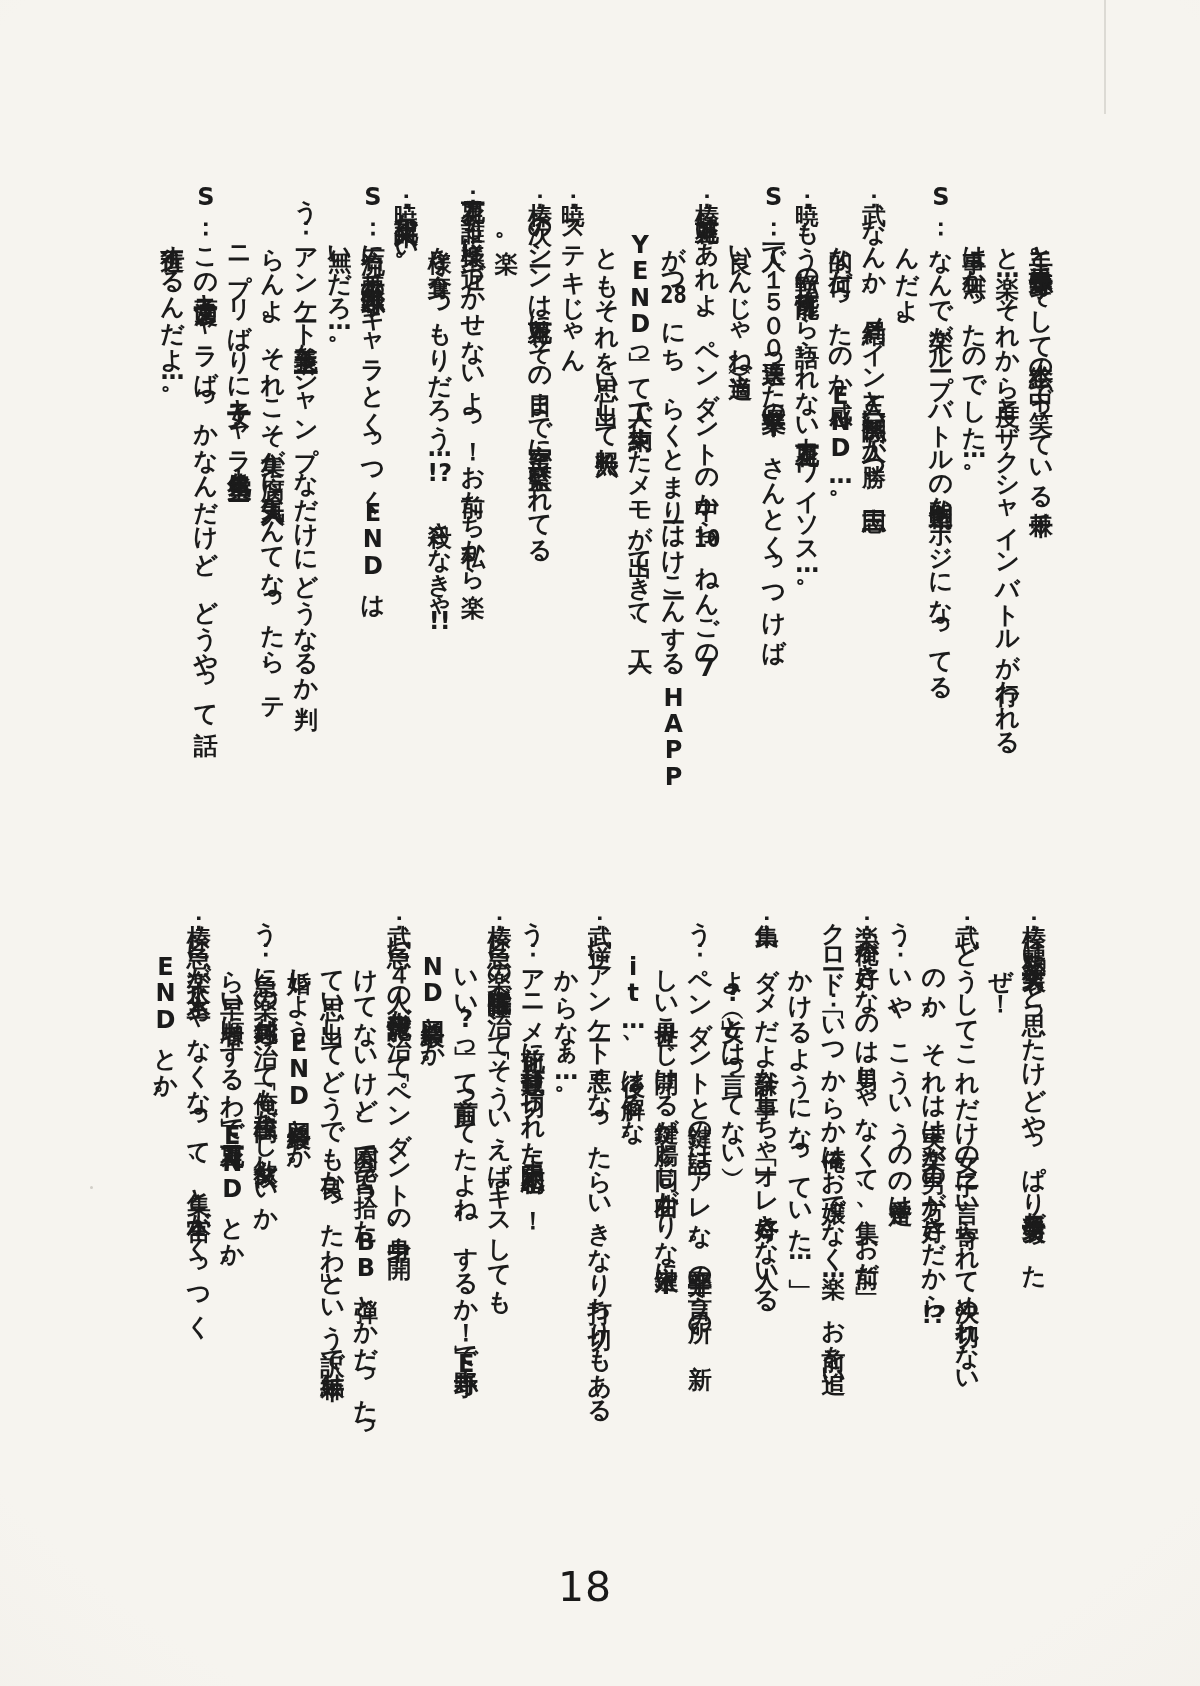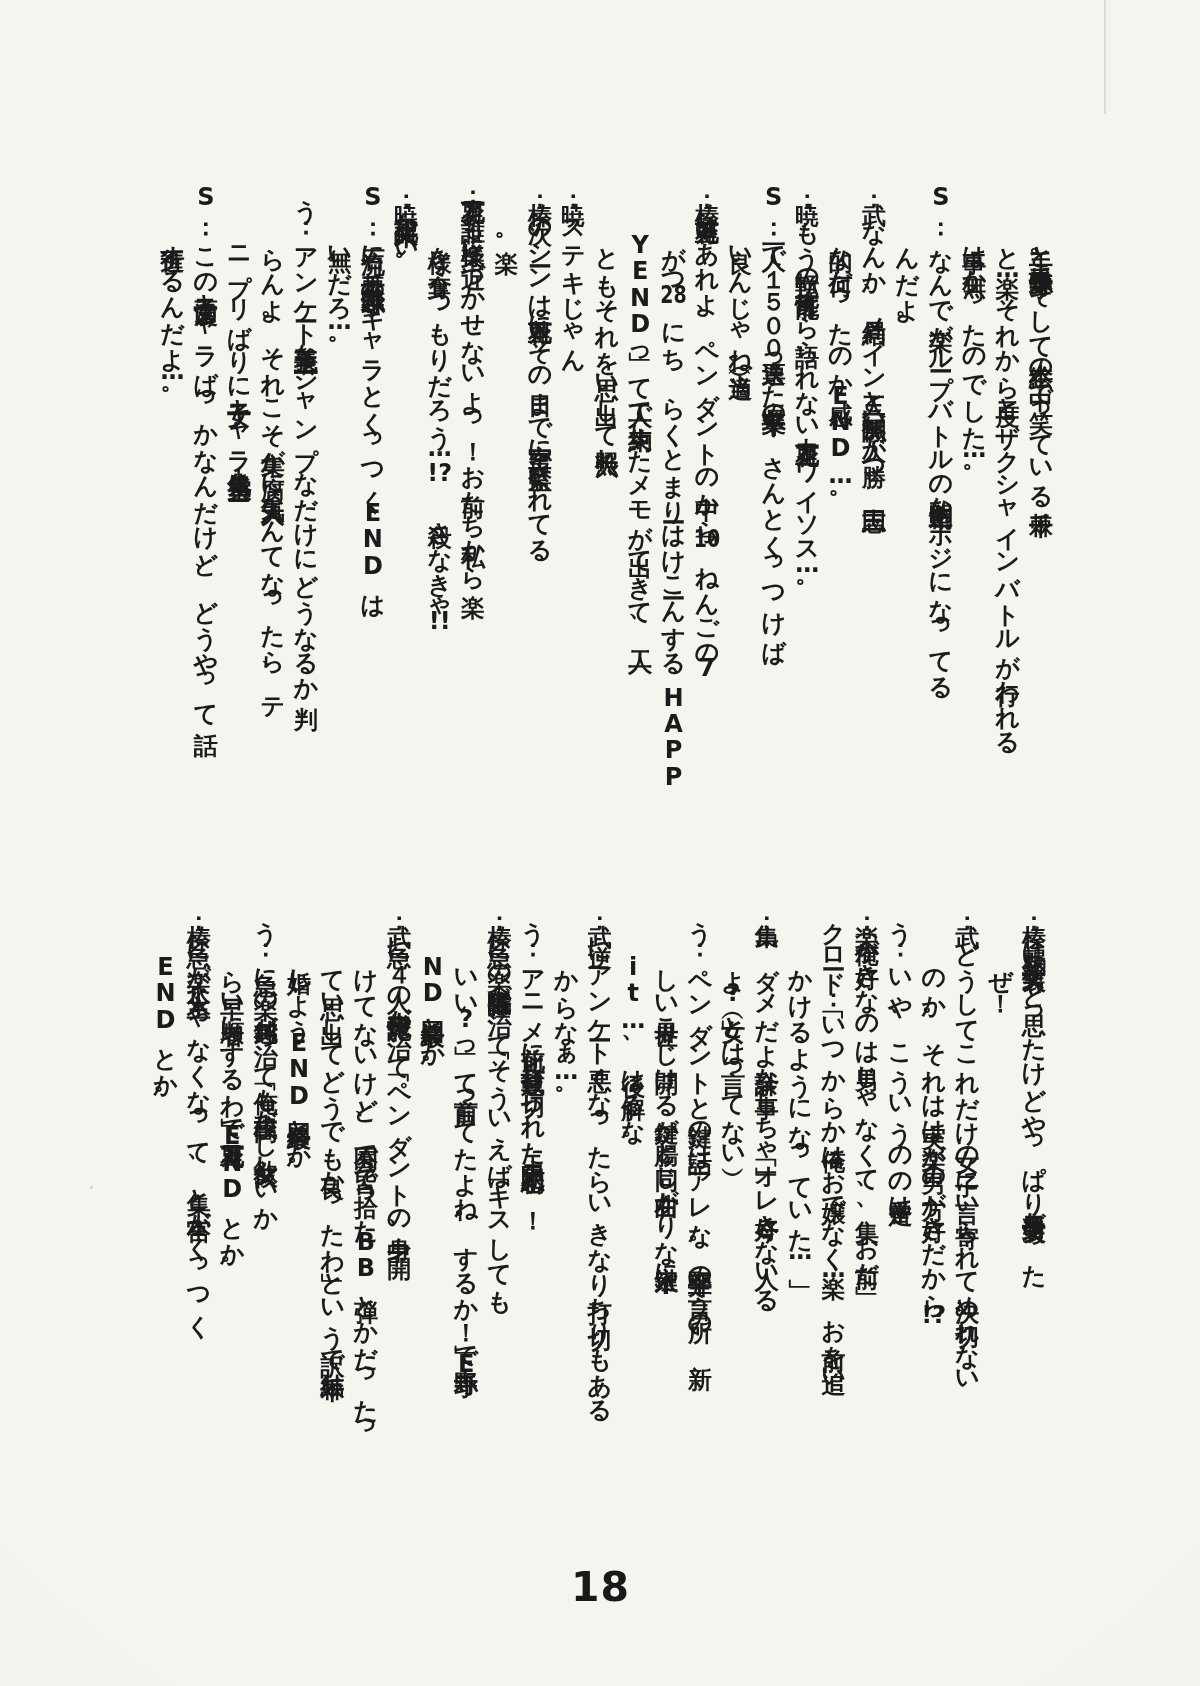--- a/index.html
+++ b/index.html
@@ -28,23 +28,23 @@
   }
   #top-block    { top: 183px; right: 143px; height: 625px; }
   #bottom-block { top: 905px; right: 150px; height: 625px; }
   .line { }
   .line.indent { padding-top: 48px; }
   .tcy { text-combine-upright: all; letter-spacing: 0; }
   .page-number {
     position: absolute;
     left: 540px; top: 1563px;
     width: 90px;
-    text-align: right;
+    text-align: center;
     font-size: 41px;
-    font-weight: bold;
+    font-weight: normal;
     letter-spacing: 1px;
     color: #191919;
     font-family: "DejaVu Sans", sans-serif;
   }
   .crease {
     position: absolute;
     left: 1104px; top: 0; width: 2px; height: 114px;
     background: rgba(90, 85, 75, 0.16);
   }
   .speck {

